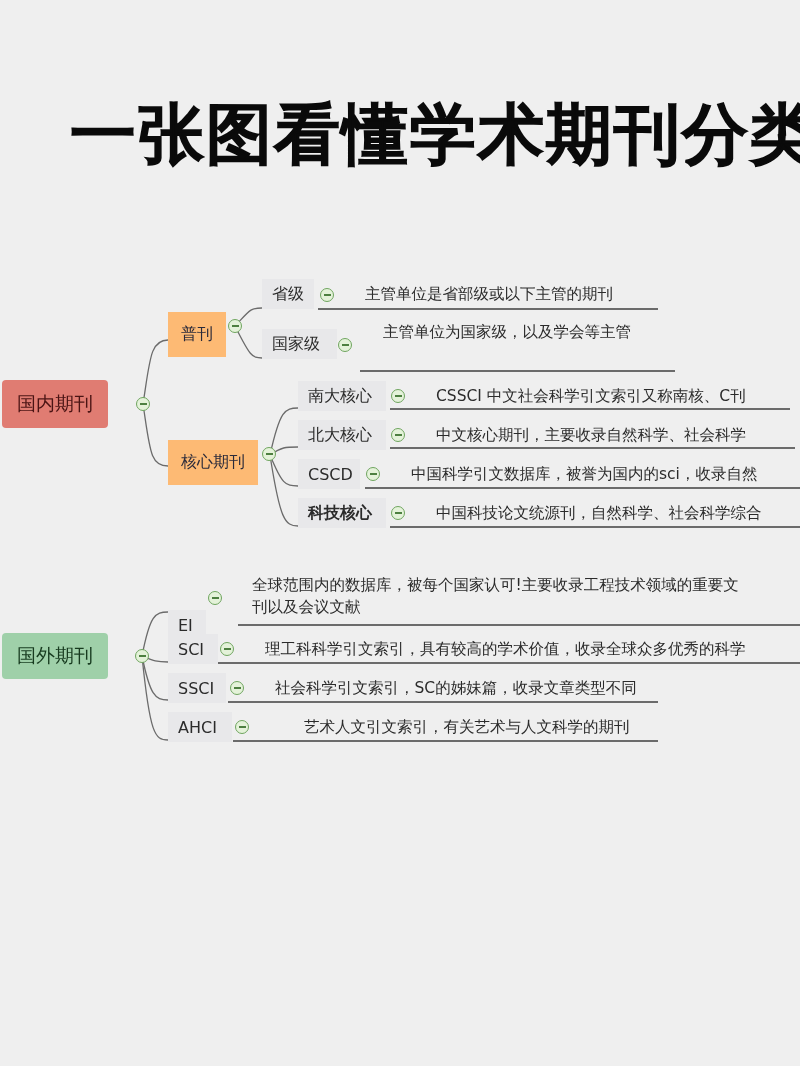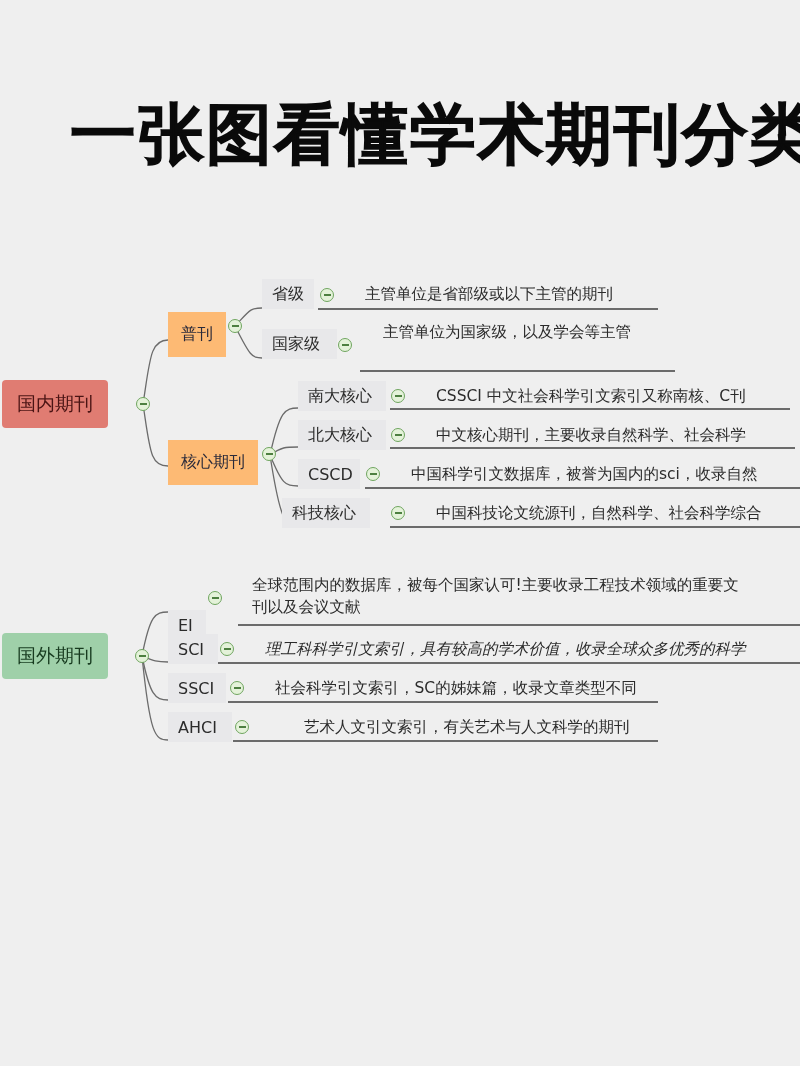--- a/index.html
+++ b/index.html
@@ -119,21 +119,21 @@
 <div class="desc" style="left:436px; top:424px;">中文核心期刊，主要收录自然科学、社会科学</div>
 <div class="underline" style="left:390px; top:447px; width:405px;"></div>
 
 <div class="leaf" style="left:298px; top:459px; width:62px;">
   <span>CSCD</span>
 </div>
 <div class="toggle" style="left:366px; top:467px;"></div>
 <div class="desc" style="left:411px; top:463px;text-align:center;">中国科学引文数据库，被誉为国内的sci，收录自然</div>
 <div class="underline" style="left:365px; top:487px; width:435px;"></div>
 
-<div class="leaf" style="left:282px; top:498px; width:88px;">
+<div class="leaf" style="left:298px; top:498px; width:88px;font-weight:bold;">
   <span>科技核心</span>
 </div>
 <div class="toggle" style="left:391px; top:506px;"></div>
 <div class="desc" style="left:436px; top:502px;">中国科技论文统源刊，自然科学、社会科学综合</div>
 <div class="underline" style="left:390px; top:526px; width:410px;"></div>
 
 <div class="root foreign">
   <span>国外期刊</span>
 </div>
 <div class="toggle" style="left:135px; top:649px;"></div>
@@ -145,21 +145,21 @@
 <div class="desc" style="left:252px; top:574px;">
   <div>全球范围内的数据库，被每个国家认可!主要收录工程技术领域的重要文</div>
   <div>刊以及会议文献</div>
 </div>
 <div class="underline" style="left:238px; top:624px; width:562px;"></div>
 
 <div class="leaf" style="left:168px; top:634px; width:50px;">
   <span>SCI</span>
 </div>
 <div class="toggle" style="left:220px; top:642px;"></div>
-<div class="desc" style="left:265px; top:638px;font-style:italic;">理工科科学引文索引，具有较高的学术价值，收录全球众多优秀的科学</div>
+<div class="desc" style="left:265px; top:638px;">理工科科学引文索引，具有较高的学术价值，收录全球众多优秀的科学</div>
 <div class="underline" style="left:218px; top:662px; width:582px;"></div>
 
 <div class="leaf" style="left:168px; top:673px; width:58px;">
   <span>SSCI</span>
 </div>
 <div class="toggle" style="left:230px; top:681px;"></div>
 <div class="desc" style="left:275px; top:677px;">社会科学引文索引，SC的姊妹篇，收录文章类型不同</div>
 <div class="underline" style="left:228px; top:701px; width:430px;"></div>
 
 <div class="leaf" style="left:168px; top:712px; width:64px;">

